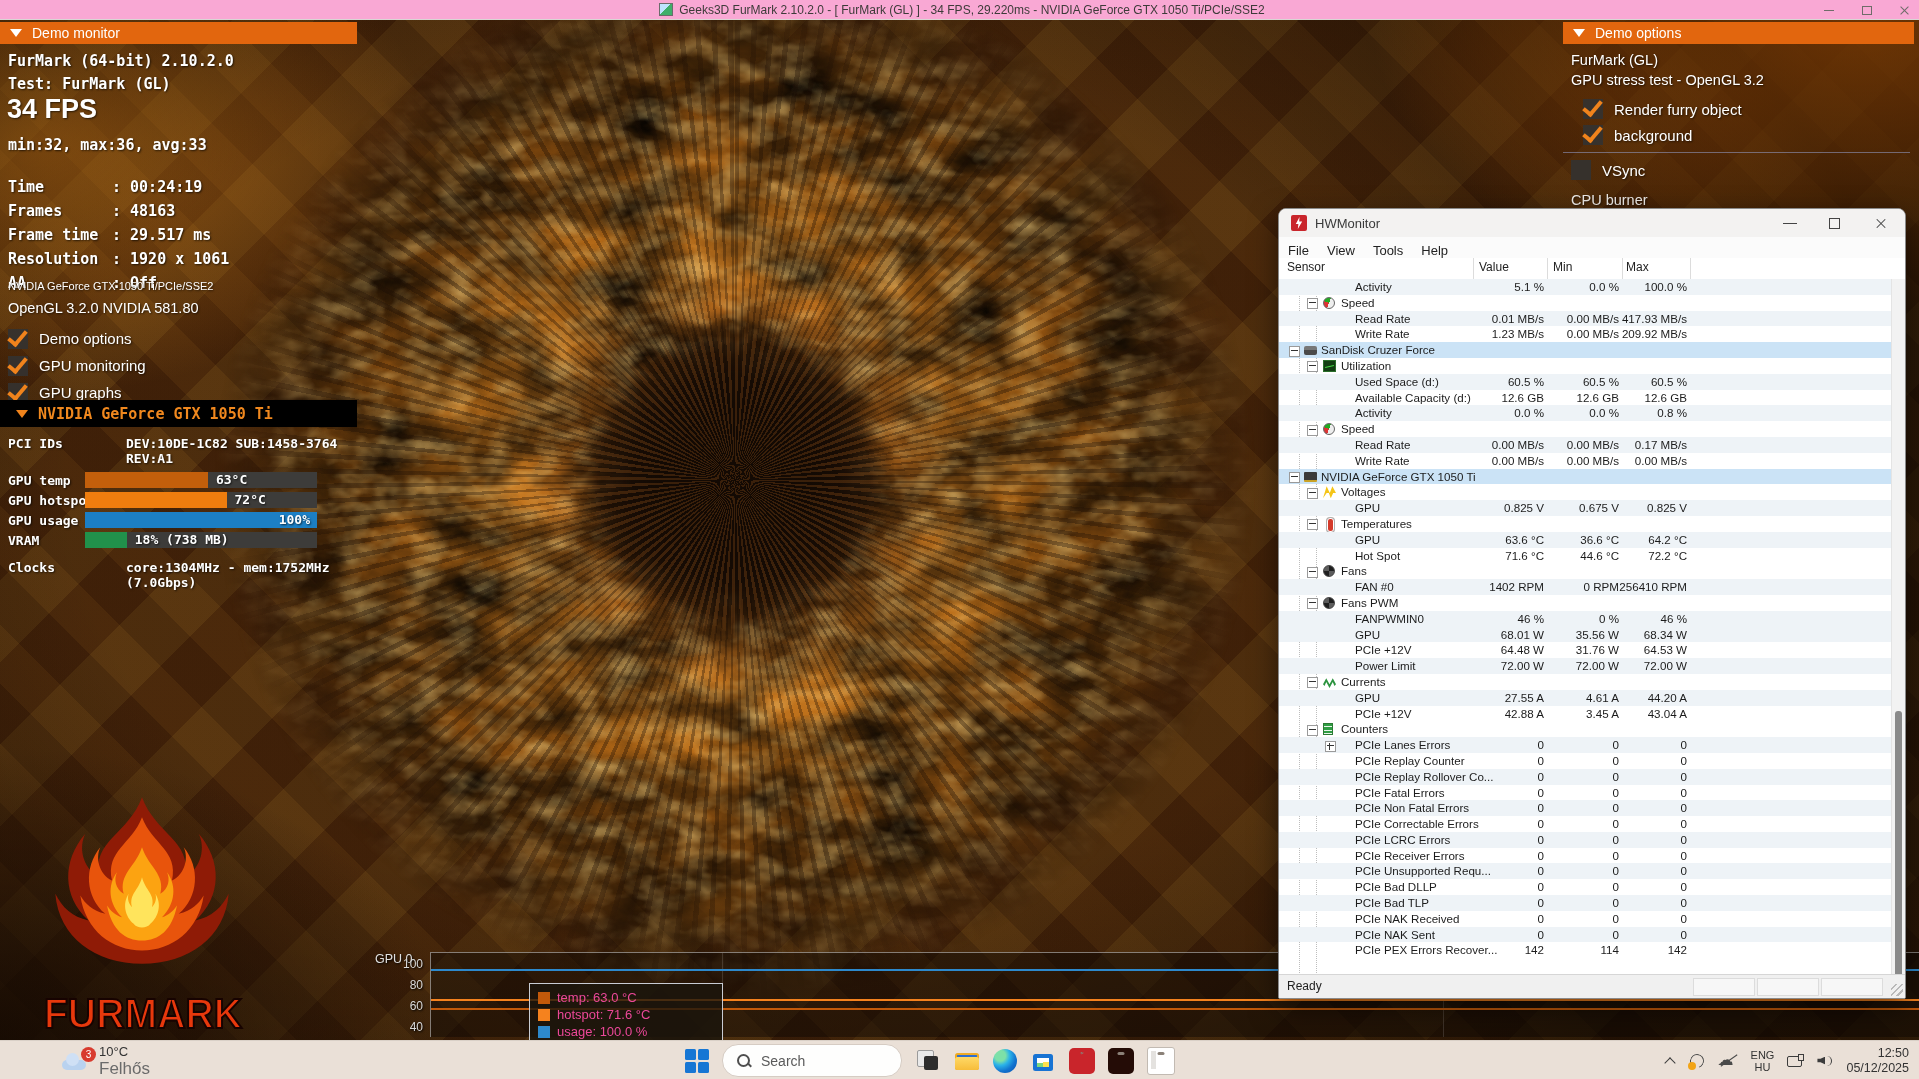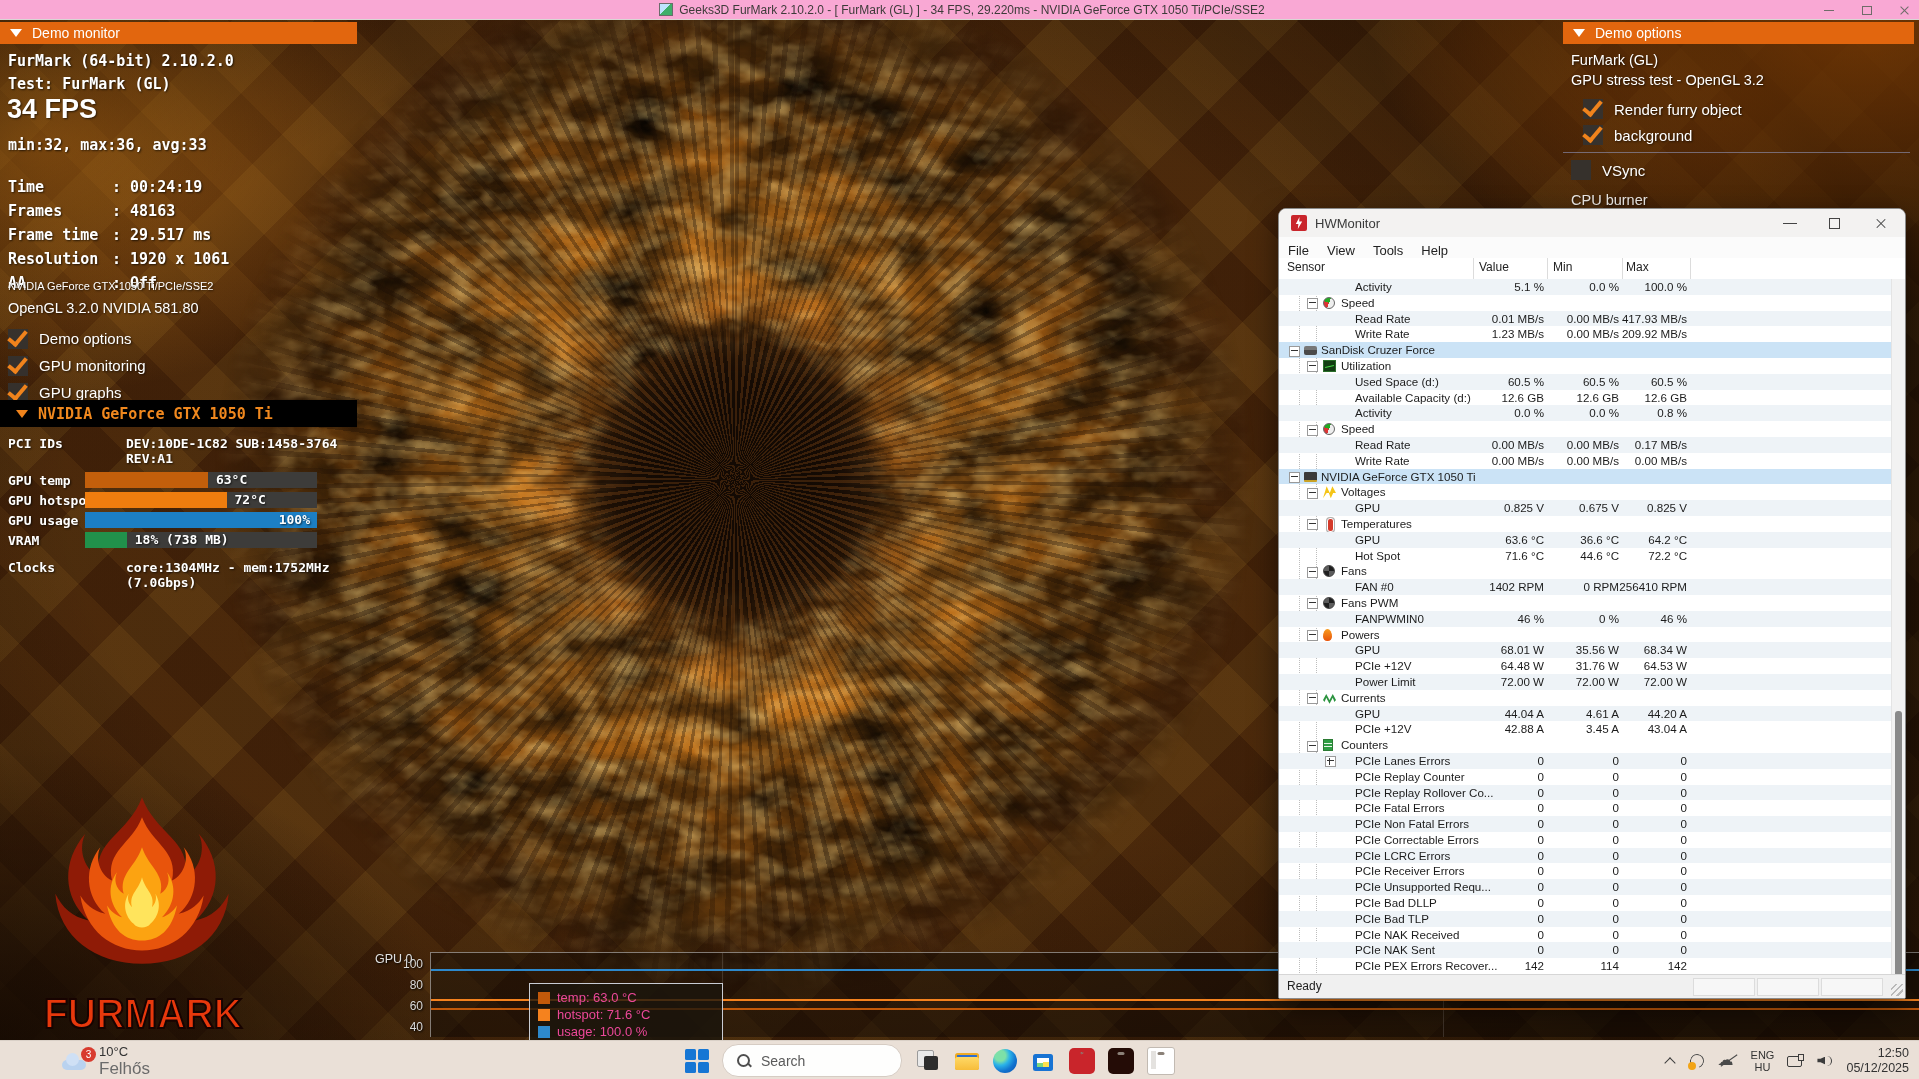--- a/index.html
+++ b/index.html
@@ -654,28 +654,20 @@
         </div>
 
         <div class="hwrow t-leaf shaded">
 
           <span class="rlabel">FANPWMIN0</span>
           <span class="rv v">46 %</span>
           <span class="rv mn">0 %</span>
           <span class="rv mx">46 %</span>
         </div>
 
-        <div class="hwrow t-group ic-flame">
-          <span class="twisty"></span>
-          <span class="ricon"></span>
-          <span class="rlabel">Powers</span>
-          <span class="rv v"></span>
-          <span class="rv mn"></span>
-          <span class="rv mx"></span>
-        </div>
 
         <div class="hwrow t-leaf shaded">
 
           <span class="rlabel">GPU</span>
           <span class="rv v">68.01 W</span>
           <span class="rv mn">35.56 W</span>
           <span class="rv mx">68.34 W</span>
         </div>
 
         <div class="hwrow t-leaf">
@@ -699,21 +691,21 @@
           <span class="ricon"></span>
           <span class="rlabel">Currents</span>
           <span class="rv v"></span>
           <span class="rv mn"></span>
           <span class="rv mx"></span>
         </div>
 
         <div class="hwrow t-leaf shaded">
 
           <span class="rlabel">GPU</span>
-          <span class="rv v">44.04 A</span>
+          <span class="rv v">27.55 A</span>
           <span class="rv mn">4.61 A</span>
           <span class="rv mx">44.20 A</span>
         </div>
 
         <div class="hwrow t-leaf">
 
           <span class="rlabel">PCIe +12V</span>
           <span class="rv v">42.88 A</span>
           <span class="rv mn">3.45 A</span>
           <span class="rv mx">43.04 A</span>

